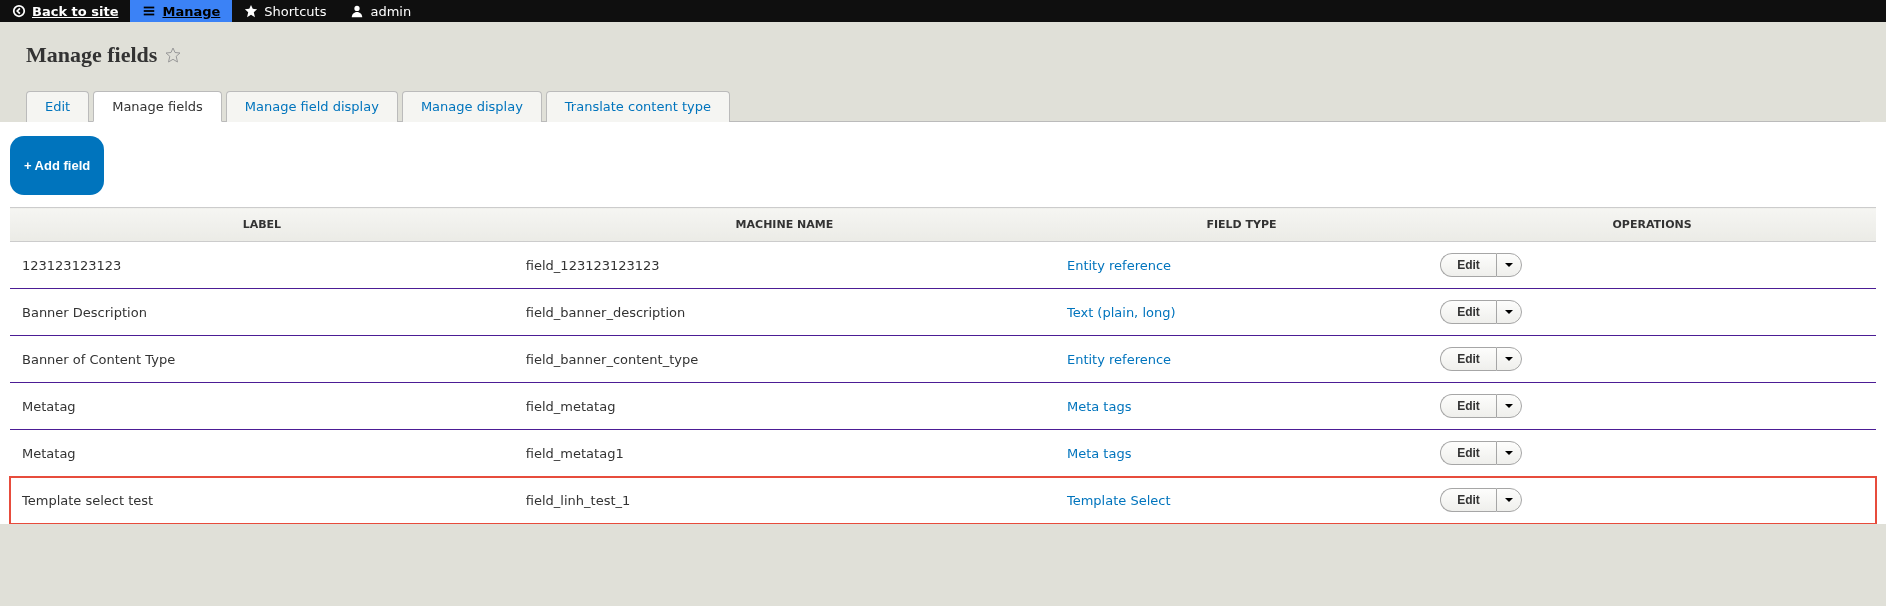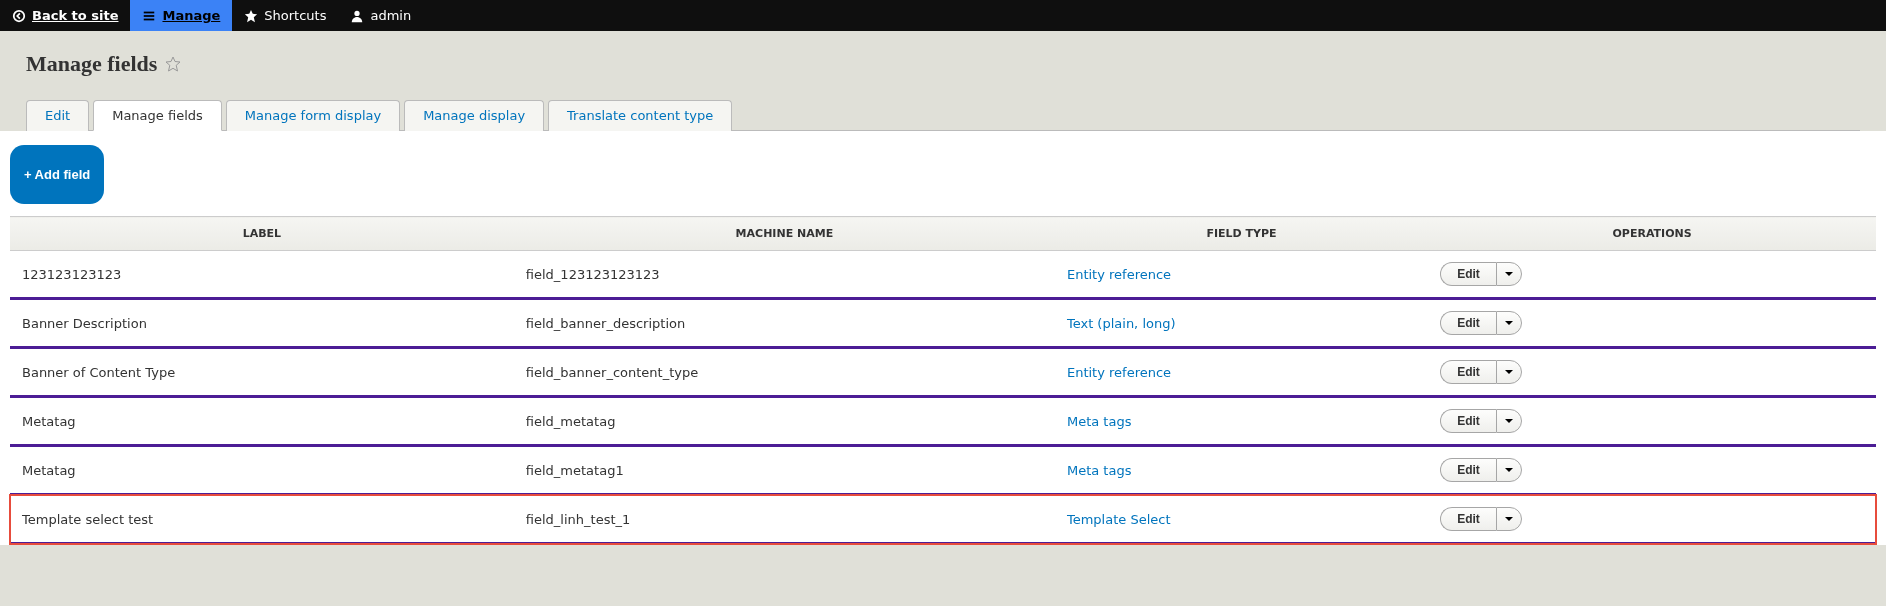--- a/index.html
+++ b/index.html
@@ -1,35 +1,35 @@
 <!DOCTYPE html>
 <html><head>
 <meta charset="utf-8">
 <style>
 * { box-sizing: border-box; margin: 0; padding: 0; }
 body { font-family: "Lucida Grande", "Lucida Sans Unicode", "DejaVu Sans", sans-serif; font-size: 13px; background: #e0e0d8; color: #333; }
-.toolbar { background: #0f0f0f; height: 31px; display: flex; align-items: stretch; color: #fff; font-size: 13px; }
+.toolbar { background: #0f0f0f; height: 22px; display: flex; align-items: stretch; color: #fff; font-size: 13px; }
 .toolbar-item { display: flex; align-items: center; padding: 0 12px; gap: 6px; cursor: pointer; text-decoration: none; color: #fff; }
 .toolbar-item.active { background: #3b82f6; color: #000; }
 .toolbar-item.active span { color: #000; }
 .toolbar-item .underline { text-decoration: underline; font-weight: bold; }
 .toolbar svg { width: 14px; height: 14px; flex-shrink: 0; }
 .page { padding: 20px 26px 0; }
 .page-title { font-size: 22px; font-weight: bold; color: #333; display: flex; align-items: center; gap: 8px; font-family: Georgia, "Times New Roman", serif; }
 .star-icon { color: #999; }
 .tabs { margin-top: 22px; display: flex; border-bottom: 1px solid #bbb; background: transparent; }
 .tab { background: #f5f5f2; border: 1px solid #bbb; border-bottom: none; padding: 7px 18px; margin-right: 4px; cursor: pointer; font-size: 13px; color: #0074bd; border-radius: 4px 4px 0 0; position: relative; top: 1px; }
 .tab.active { background: #fff; color: #333; font-weight: normal; border-bottom: 1px solid #fff; }
 .content-area { background: #fff; padding: 14px 0 0 0; }
 .content-inner { padding: 0 10px; }
 .add-btn { background: #0074bd; color: #fff; border: none; border-radius: 14px; padding: 22px 14px; font-size: 13px; font-weight: bold; cursor: pointer; margin-left: 0; }
 .add-btn::before { content: "+"; margin-right: 3px; }
 table { width: 100%; border-collapse: collapse; margin-top: 12px; }
 thead th { background: linear-gradient(#f5f5f2, #ebebe6); text-align: center; padding: 10px 2px; font-size: 11px; font-weight: bold; color: #333; border-top: 1px solid #ccc; border-bottom: 1px solid #ccc; text-transform: uppercase; }
-tbody td { padding: 11px 12px; border-bottom: 3px solid #4c1d95; font-size: 13px; vertical-align: middle; }
+tbody td { padding: 11px 12px; border-bottom: 1px solid #4c1d95; font-size: 13px; vertical-align: middle; }
 tbody tr.highlight { outline: 2px solid #e74c3c; outline-offset: -1px; }
 .link { color: #0074bd; text-decoration: none; cursor: pointer; }
 .ops { display: flex; }
 .ops-btn { background: linear-gradient(#fdfdfc, #efefec); border: 1px solid #a6a6a6; border-right: none; border-radius: 14px 0 0 14px; padding: 4px 16px; font-size: 12px; font-weight: bold; cursor: pointer; color: #333; }
 .ops-dd { background: linear-gradient(#fdfdfc, #efefec); border: 1px solid #a6a6a6; border-radius: 0 14px 14px 0; padding: 4px 8px; cursor: pointer; display: flex; align-items: center; }
 .ops-dd svg { width: 8px; height: 8px; }
 .col-label { width: 27%; }
 .col-machine { width: 29%; }
 .col-type { width: 20%; }
 .col-ops { width: 24%; }
@@ -72,21 +72,21 @@
   <h1 class="page-title">
     <span>Manage fields</span>
     <svg class="star-icon" width="16" height="16" viewBox="0 0 16 16" fill="none" stroke="currentColor" stroke-width="1">
         <path d="M8 1l2 4.5 5 .5-3.8 3.3L12.5 15 8 12.3 3.5 15l1.3-5.7L1 6l5-.5z"></path>
       </svg>
   </h1>
 
   <div class="tabs" id="tabs-container">
       <div class="tab">Edit</div>
       <div class="tab active">Manage fields</div>
-      <div class="tab">Manage form display</div>
+      <div class="tab">Manage field display</div>
       <div class="tab">Manage display</div>
       <div class="tab">Translate content type</div>
     </div>
 </div>
 
 <div class="content-area">
   <div class="content-inner">
     <button class="add-btn">Add field</button>
 
     <table>

